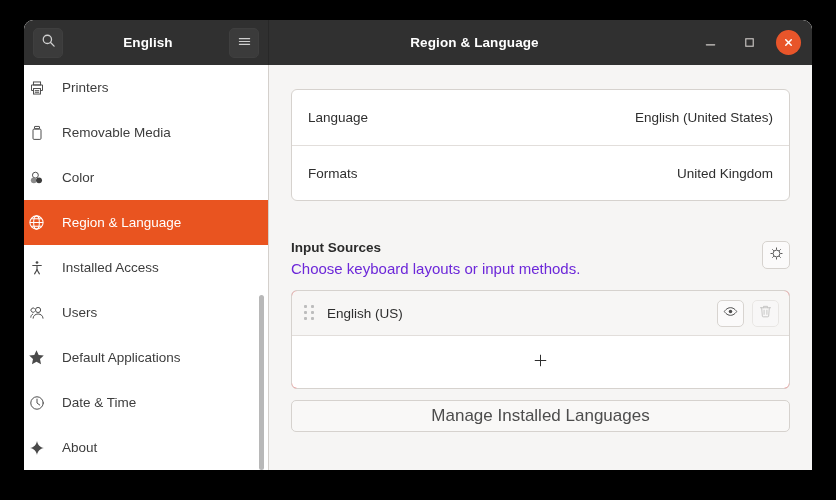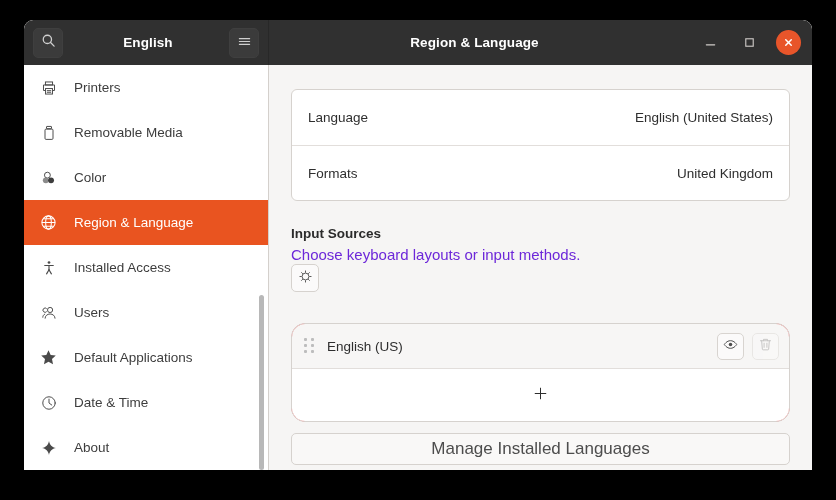--- a/index.html
+++ b/index.html
@@ -92,21 +92,21 @@
     background: #ffffff;
     border-right: 1px solid #d4d0cc;
     position: relative;
     overflow: hidden;
     flex: 0 0 auto;
   }
   .side-item {
     height: 45px;
     display: flex;
     align-items: center;
-    padding-left: 16px;
+    padding-left: 4px;
     gap: 17px;
     cursor: pointer;
     color: #3d3d3d;
     font-size: 13.5px;
   }
   .side-item.active {
     background: #e95420;
     color: #ffffff;
   }
   .side-icon {
@@ -146,25 +146,24 @@
     justify-content: space-between;
     padding: 0 16px;
     cursor: pointer;
     font-size: 13.5px;
     color: #2e2e2e;
   }
   .row + .row { border-top: 1px solid #e2dedb; justify-content: space-between; }
   .row-value { color: #2e2e2e; }
 
   .section-head {
-    margin-top: 25px;
+    margin-top: 39px;
     display: flex;
     align-items: flex-start;
     justify-content: space-between;
-    flex-direction: column;
   }
   .sh-title {
     font-size: 13.5px;
     font-weight: bold;
     color: #2b2b2b;
   }
   .sh-sub {
     font-size: 15px;
     color: #6d28d9;
     margin-top: 5px;
@@ -173,24 +172,24 @@
     width: 28px; height: 28px;
     background: #fbfafa;
     border: 1px solid #d6d2ce;
     border-radius: 5px;
     display: flex; align-items: center; justify-content: center;
     cursor: pointer;
     margin-top: 1px;
   }
 
   .sources-card {
-    margin-top: 31px;
+    margin-top: 13px;
     background: #ef4444;
     border: 1px solid #d6d2ce;
-    border-radius: 14px;
+    border-radius: 6px;
     overflow: hidden;
   }
   .source-row {
     height: 45px;
     display: flex;
     align-items: center;
     padding: 0 10px 0 12px;
     background: #f7f6f5;
     border-bottom: 1px solid #e2dedb;
     cursor: pointer;

